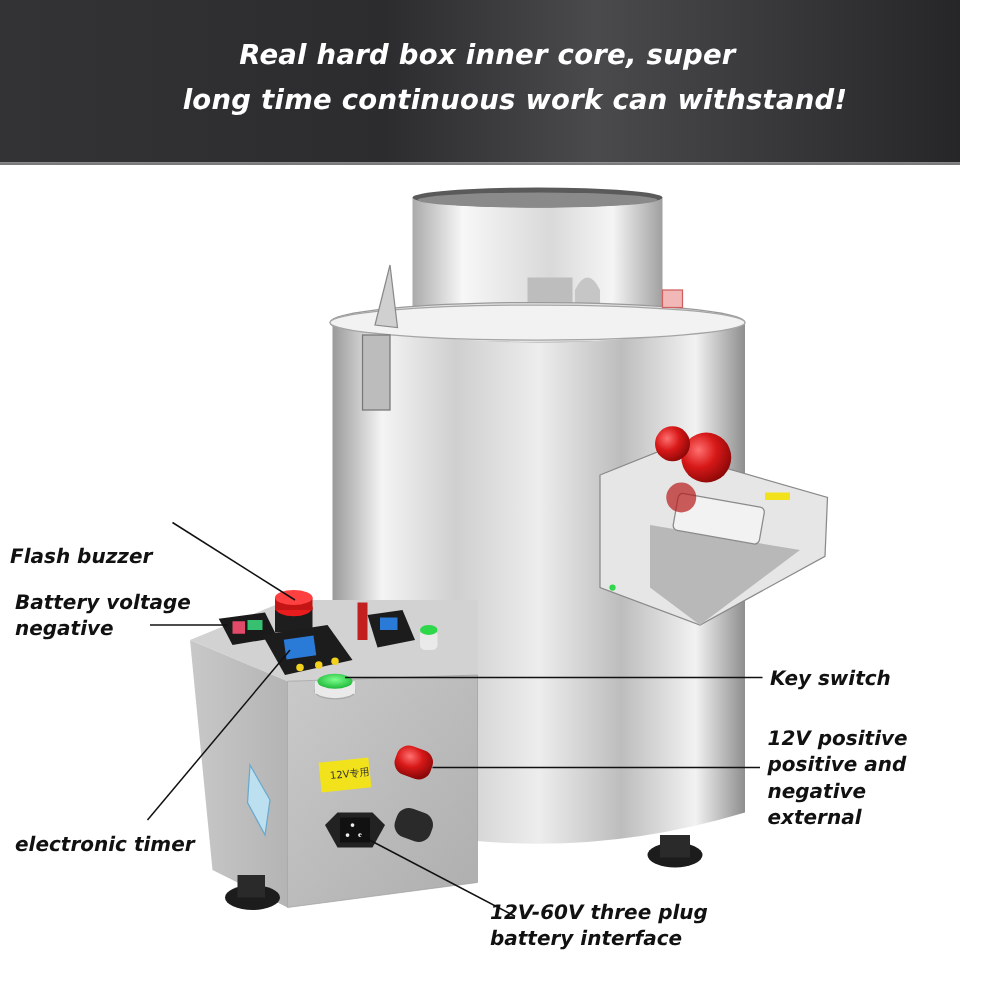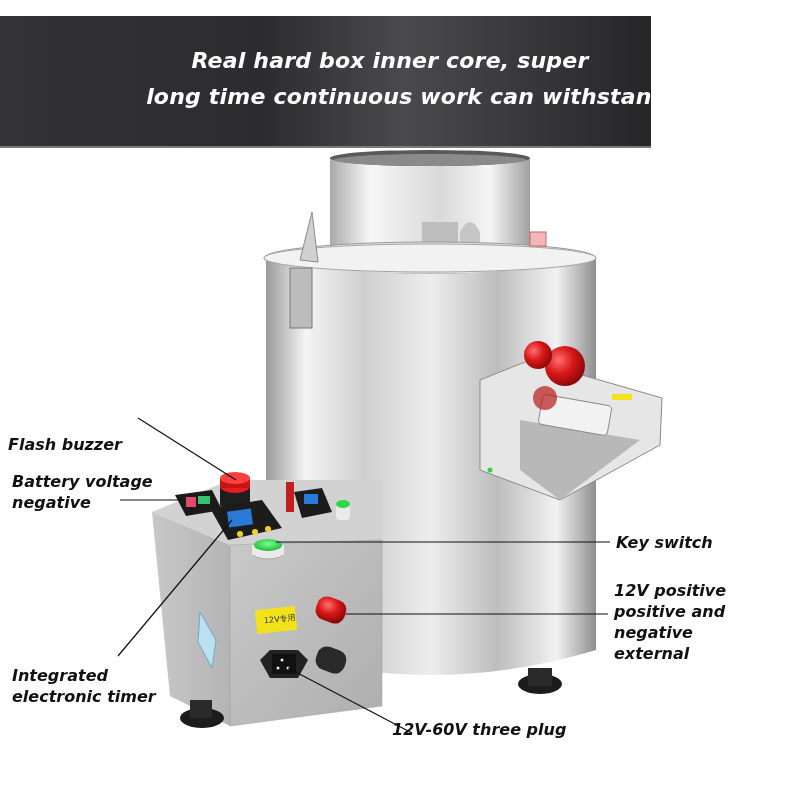--- a/index.html
+++ b/index.html
@@ -1,20 +1,20 @@
 <!DOCTYPE html>
 <html><head>
 <meta charset="utf-8">
 <style>
   html, body { margin:0; padding:0; }
   body { width:800px; height:800px; background:#ffffff; position:relative; overflow:hidden;
          font-family:"DejaVu Sans", sans-serif; }
-  .banner { position:absolute; left:0; top:16px; width:651px; height:130px;
+  .banner { position:absolute; left:0; top:0; width:752px; height:130px;
             background:linear-gradient(90deg,#333336 0%,#2c2c2e 40%,#4a4a4c 62%,#262628 100%);
-            border-bottom:2px solid #7a7a7a; }
+            border-bottom:2px solid #7a7a7a;padding-left:16px; }
   .banner-line { position:absolute; left:0; width:800px; text-align:center; color:#ffffff;
                  font-family:"DejaVu Sans", sans-serif; font-style:italic; font-weight:bold;
                  font-size:22px; letter-spacing:0.2px; }
   .banner-line.l1 { top:32px; left:-10px; }
   .banner-line.l2 { top:68px; left:12px; }
   .stage { position:absolute; left:0; top:132px; width:800px; height:668px; }
   svg.product { position:absolute; left:0; top:0; }
   .label { position:absolute; color:#111; font-family:"DejaVu Sans", sans-serif; font-style:italic;
            font-weight:bold; font-size:16px; line-height:21px; white-space:nowrap; }
 </style>
@@ -151,27 +151,27 @@
 </div>
 
 <div class="label" style="left:8px;top:398px;margin-top:36px;">
   <span>Flash buzzer</span>
 </div>
 <div class="label" style="left:12px;top:471px;">
   <div>Battery voltage</div>
   <div>negative</div>
 </div>
 <div class="label" style="left:12px;top:665px;">
-  <div>Integrated</div>
   <div>electronic timer</div>
 </div>
 <div class="label" style="left:616px;top:532px;">
   <span>Key switch</span>
 </div>
 <div class="label" style="left:614px;top:580px;">
   <div>12V positive</div>
   <div>positive and</div>
   <div>negative</div>
   <div>external</div>
 </div>
 <div class="label" style="left:392px;top:719px;">
   <div>12V-60V three plug</div>
+  <div>battery interface</div>
 </div>
 
 </body></html>

